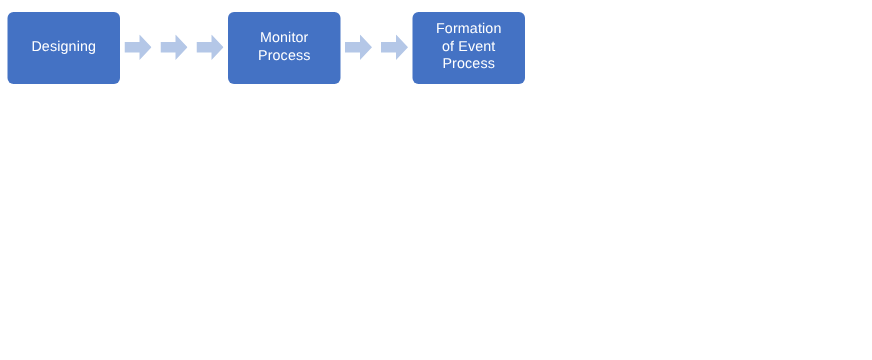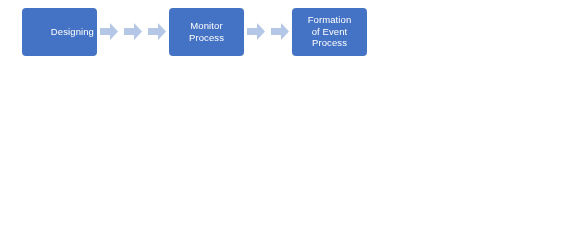--- a/index.html
+++ b/index.html
@@ -35,22 +35,21 @@
     background: #4472C4;
     border-radius: 4px;
     display: flex;
     align-items: center;
     justify-content: center;
     box-sizing: border-box;
     padding: 2px 3px;
   }
 
   .flow-step:first-child {
-    margin-left: 22px;
-    justify-content: flex-end;
+    margin-left: 5px;
   }
 
   .step-label {
     color: #ffffff;
     font-family: "Liberation Sans", sans-serif;
     font-size: 9.5px;
     line-height: 11.5px;
     font-weight: 400;
     text-align: center;
     letter-spacing: 0.1px;

